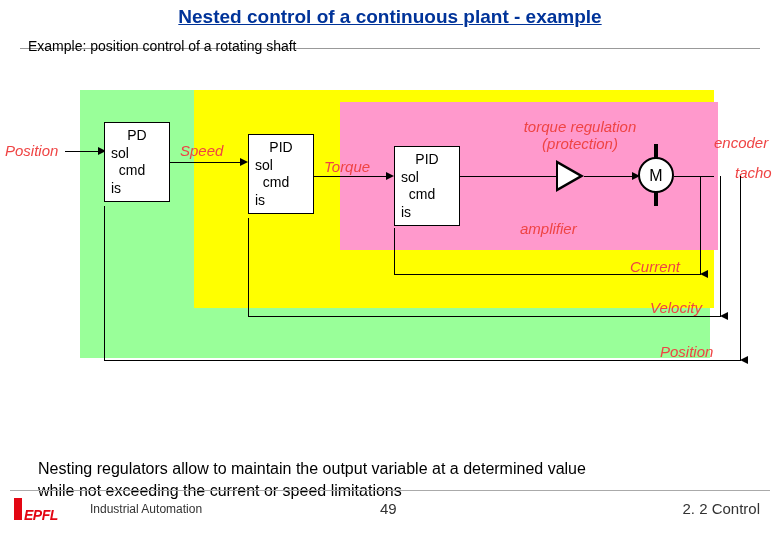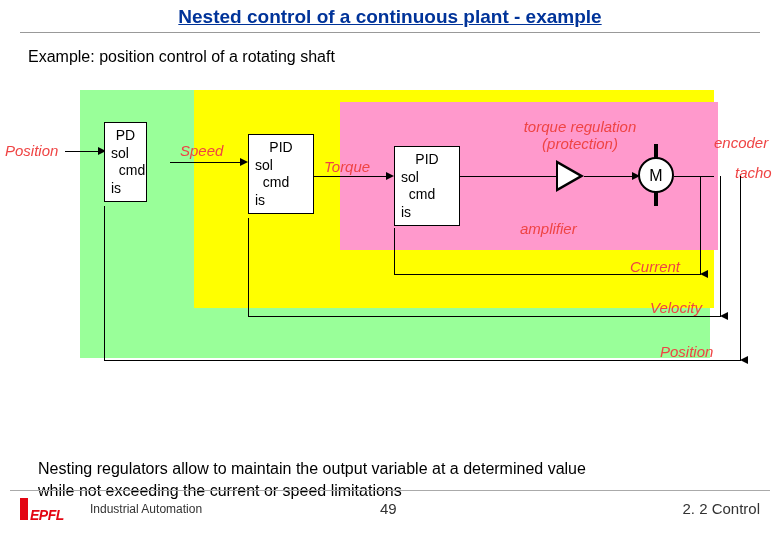--- a/index.html
+++ b/index.html
@@ -10,34 +10,34 @@
     background: #fff;
     position: relative;
     overflow: hidden;
   }
   .title-wrap {
     position: absolute;
     top: 6px;
     left: 20px;
     right: 20px;
     border-bottom: 1px solid #999;
-    padding-bottom: 4px;
+    padding-bottom: 20px;
     text-align: center;
   }
   .title {
     font-size: 19px;
     font-weight: bold;
     color: #003399;
     text-decoration: underline;
   }
   .subtitle {
     position: absolute;
-    top: 48px;
+    top: 38px;
     left: 28px;
-    font-size: 16px;
+    font-size: 14px;
     color: #000;
   }
   .diagram {
     position: absolute;
     top: 80px;
     left: 0;
     width: 780px;
     height: 290px;
   }
   .box-outer {
@@ -119,21 +119,21 @@
     width: 700px;
     margin-top: 48px;
   }
   .footer-line {
     position: absolute;
     left: 10px; right: 10px; top: 490px;
     border-top: 1px solid #aaa;
   }
   .footer-logo {
     position: absolute;
-    left: 20px; top: 498px;
+    left: 14px; top: 498px;
     width: 54px; height: 22px;
   }
   .footer-logo .bar { display:inline-block; width:8px; height:22px; background:#e30613; margin-right:2px;}
   .footer-logo .txt { font-size: 14px; font-weight:bold; color:#e30613; font-style:italic; letter-spacing:-0.5px;}
   .footer-mid { position:absolute; left:90px; top:502px; font-size:12px; color:#333;}
   .footer-page { position:absolute; left:380px; top:500px; font-size:15px; color:#333;}
   .footer-sec { position:absolute; right:20px; top:500px; font-size:15px; color:#333;}
 </style>
 </head>
 <body>
@@ -145,21 +145,21 @@
 
 <div class="diagram">
   <div class="box-outer"></div>
   <div class="box-mid"></div>
   <div class="box-inner"></div>
 
   <div class="lbl lbl-i" style="left:5px; top:62px;">Position</div>
   <div class="hline" style="left:65px; top:71px; width:35px;"></div>
   <div class="arrow-r" style="left:98px; top:67px;"></div>
 
-  <div class="ctrl" style="left:104px; top:42px; width:43px;">
+  <div class="ctrl" style="left:104px; top:42px; width:66px;">
     <div class="t">PD</div>
     <div>sol</div>
     <div style="white-space:pre">  cmd</div>
     <div>is</div>
   </div>
 
   <div class="lbl lbl-i" style="left:180px; top:62px;">Speed</div>
   <div class="hline" style="left:170px; top:82px; width:72px;"></div>
   <div class="arrow-r" style="left:240px; top:78px;"></div>
 

